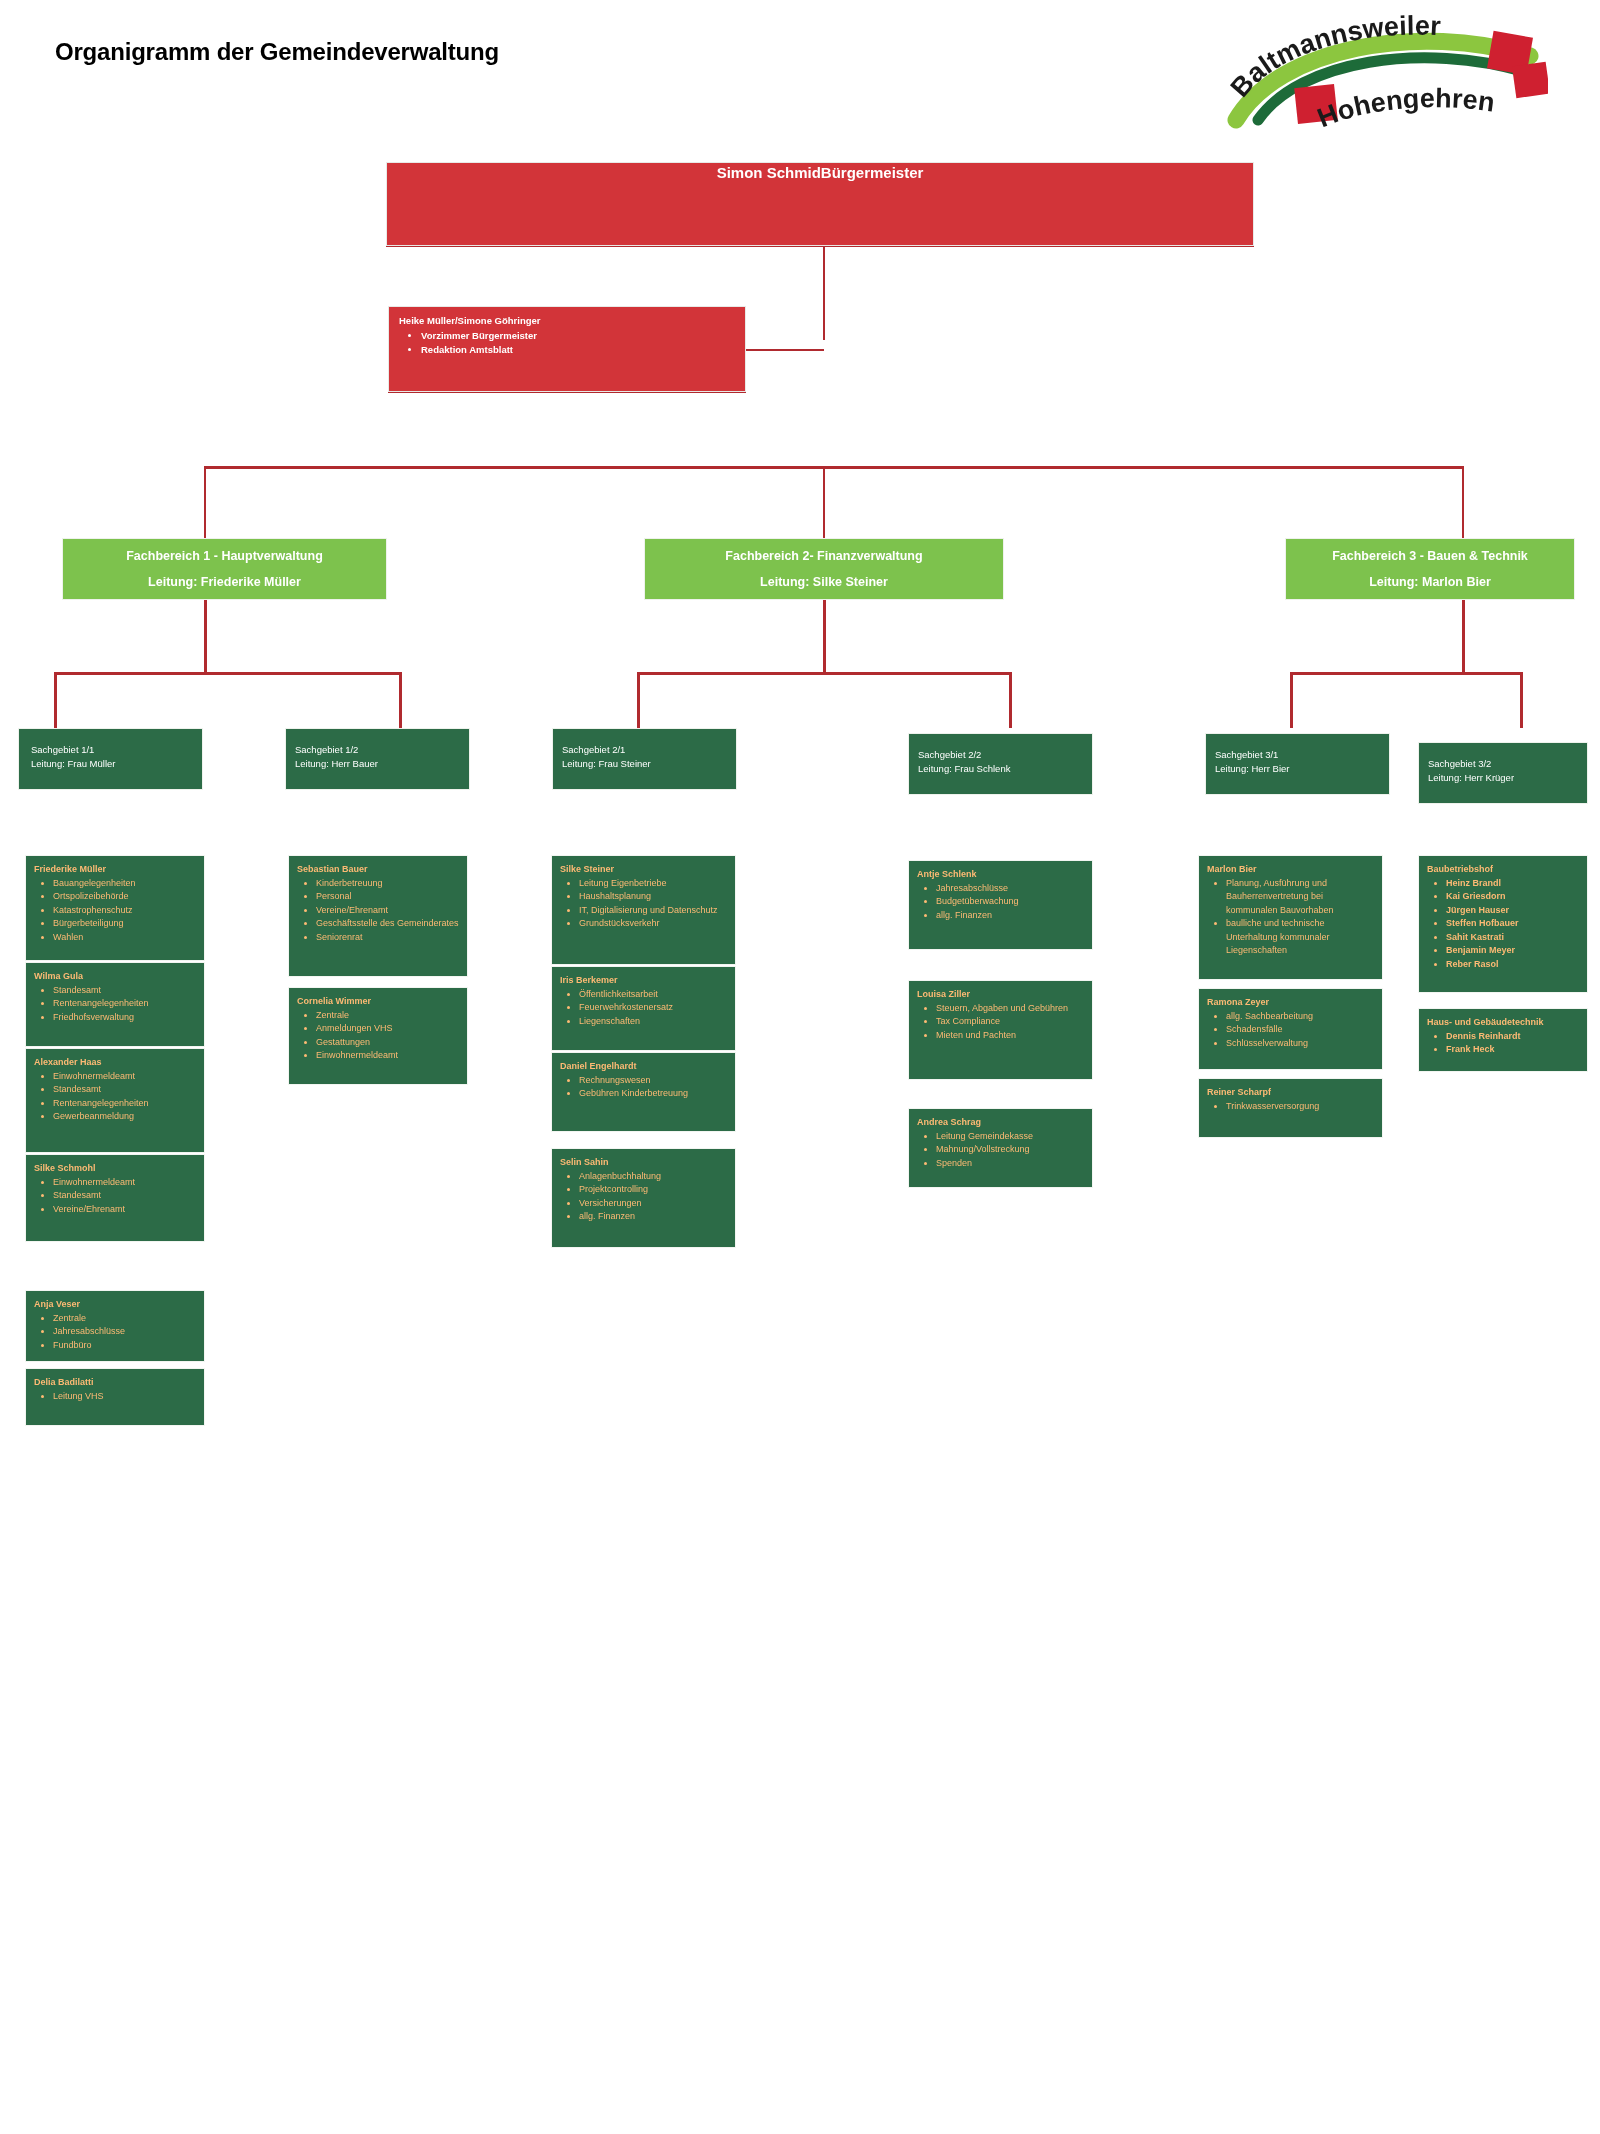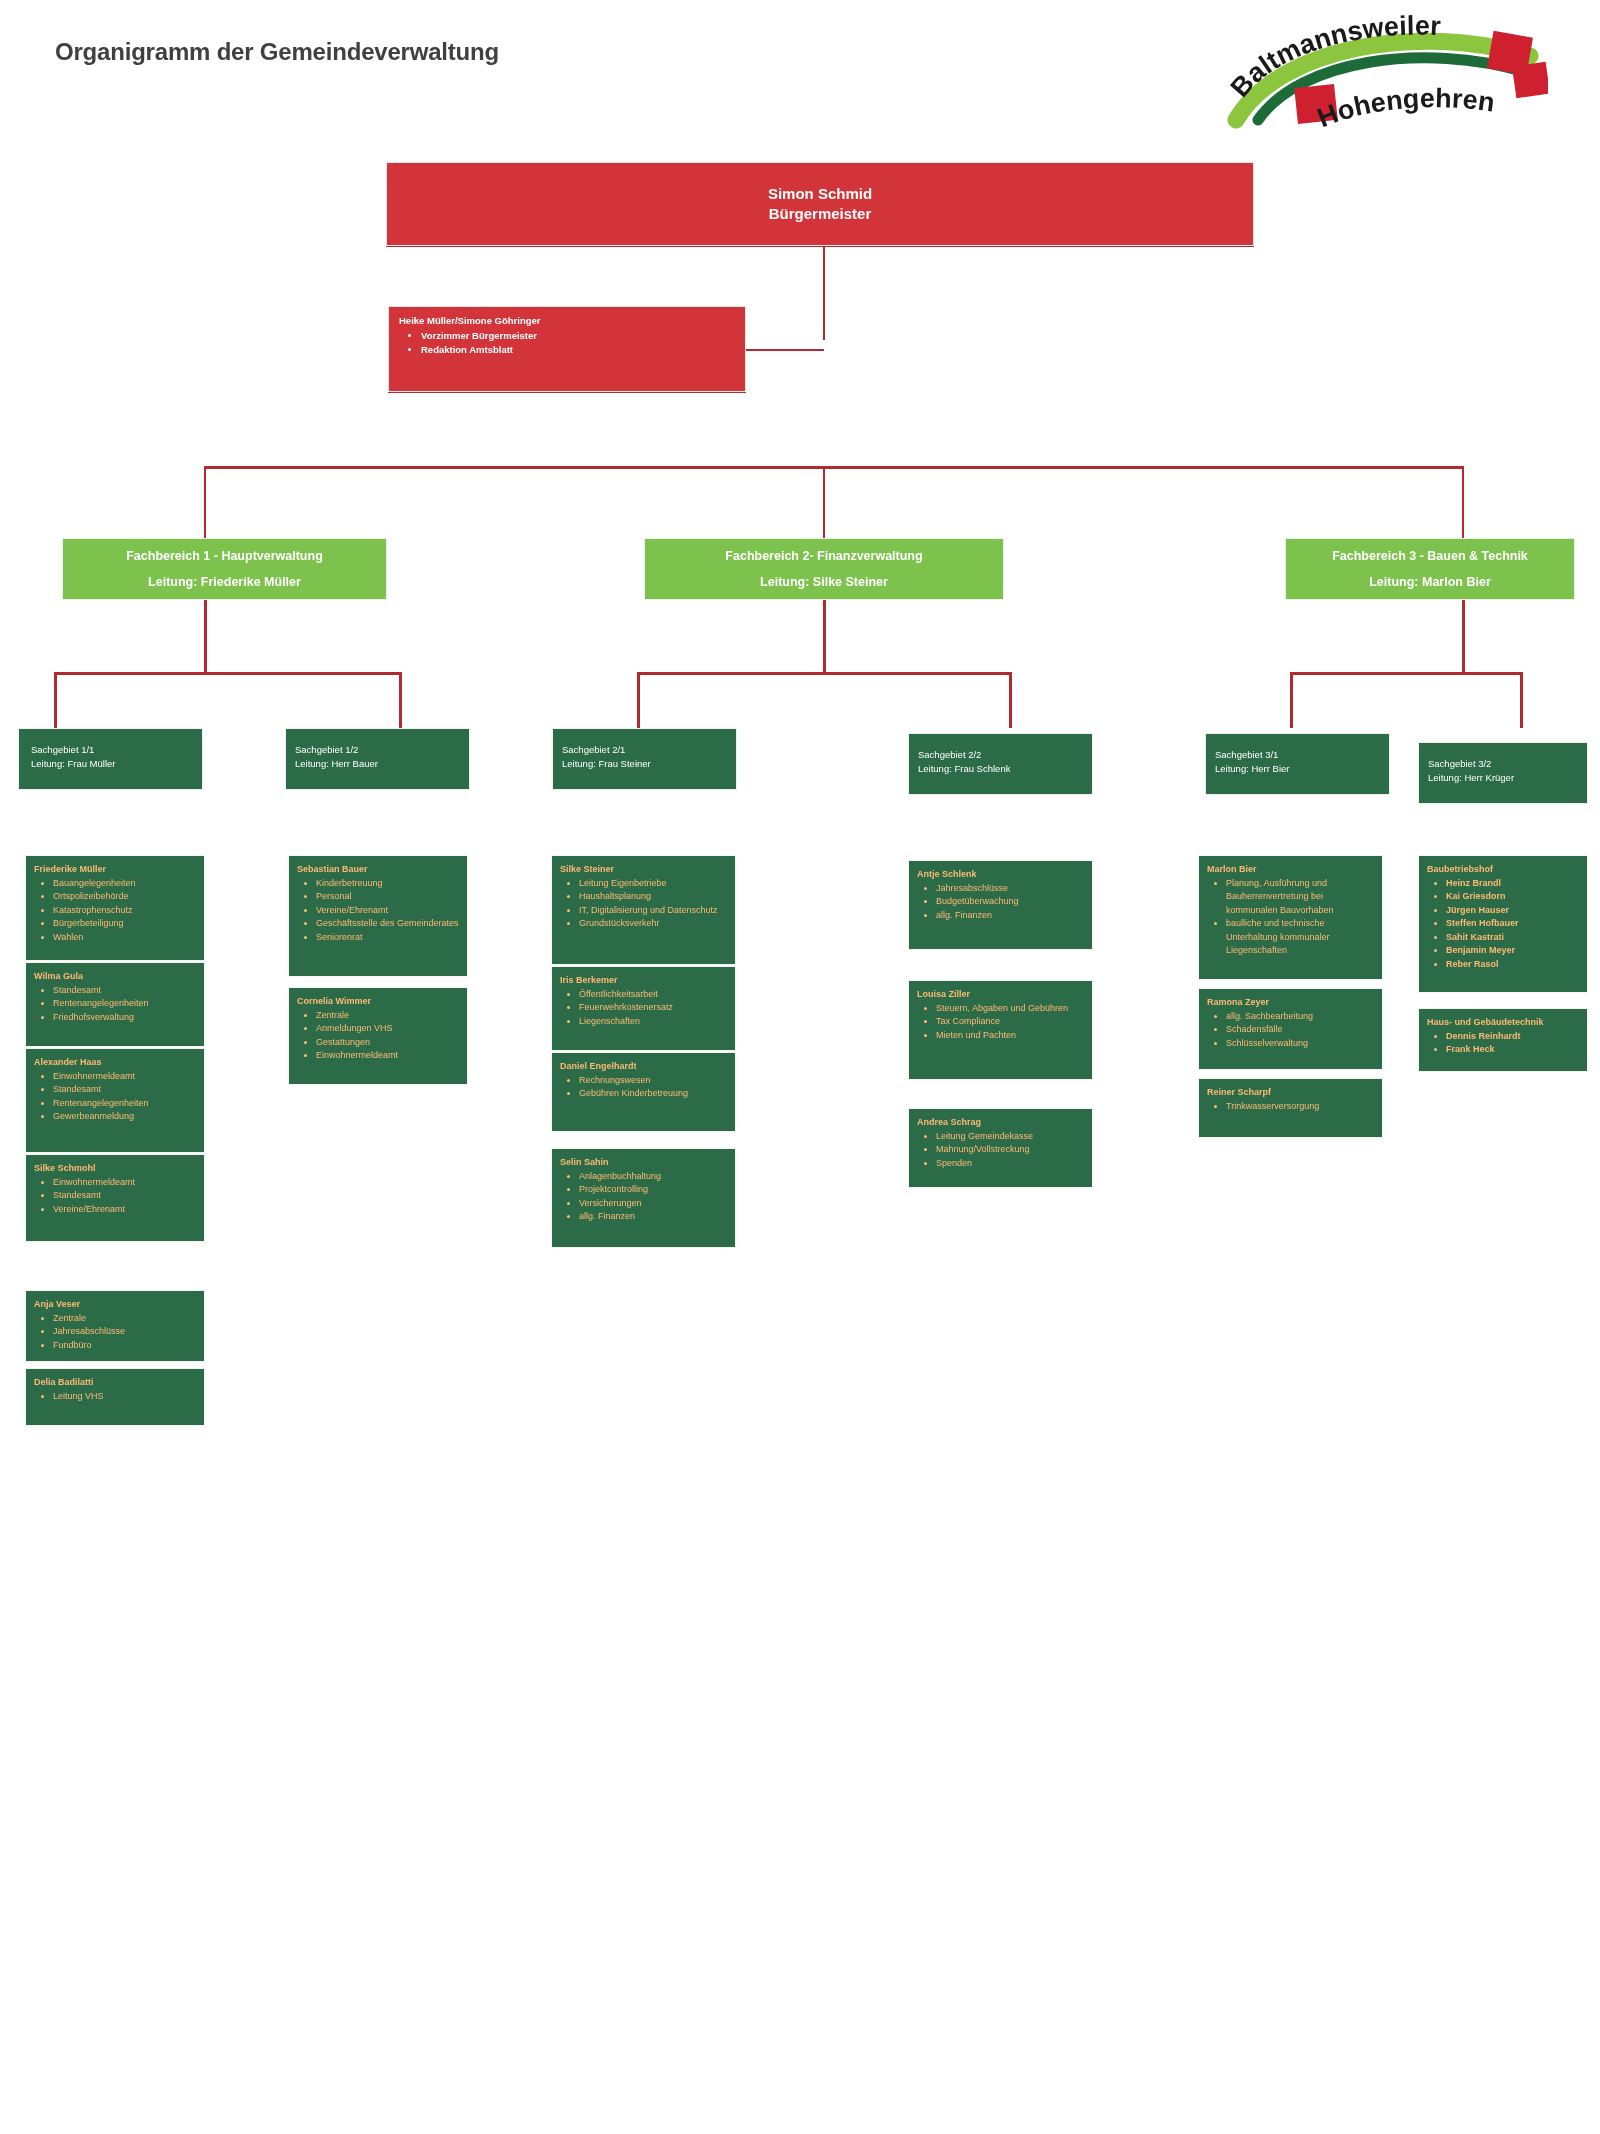--- a/index.html
+++ b/index.html
@@ -7,40 +7,40 @@
     width: 1600px; height: 2134px;
     background: #ffffff;
     font-family: "Liberation Sans", sans-serif;
     overflow: hidden;
   }
   #page { position: relative; width: 1600px; height: 2134px; }
 
   
   .page-title {
     position: absolute; left: 55px; top: 38px;
-    font-size: 24px; font-weight: bold; color: #404040;
+    font-size: 24px; font-weight: bold; color: #000000;
     letter-spacing: -0.2px; white-space: nowrap;
   }
   .logo { position: absolute; left: 1218px; top: 12px; width: 330px; height: 130px; }
   .logo svg { display: block; }
 
   
   .conn { position: absolute; background: #b02a2f; }
 
   
   .box-red {
     position: absolute; background: #d23439;
     border: 1px solid #e8eae7;
     box-shadow: 0 1px 0 #b02a2f;
     color: #ffffff;
   }
   .chief {
     text-align: center;
     font-size: 15px; font-weight: bold; line-height: 1.35;
-    display: flex; flex-direction: column; justify-content: center;
+    display: flex; flex-direction: row; justify-content: center;
   }
   .staff { padding: 8px 10px 6px 10px; }
   .staff .nm { font-size: 9.5px; font-weight: bold; line-height: 1.3; }
   .staff ul { margin: 2px 0 0 22px; }
   .staff li { font-size: 9.5px; font-weight: bold; line-height: 1.45; }
 
   .box-fb {
     position: absolute; background: #7dc24d;
     border: 1px solid #eef2ec;
     color: #ffffff; text-align: center;

